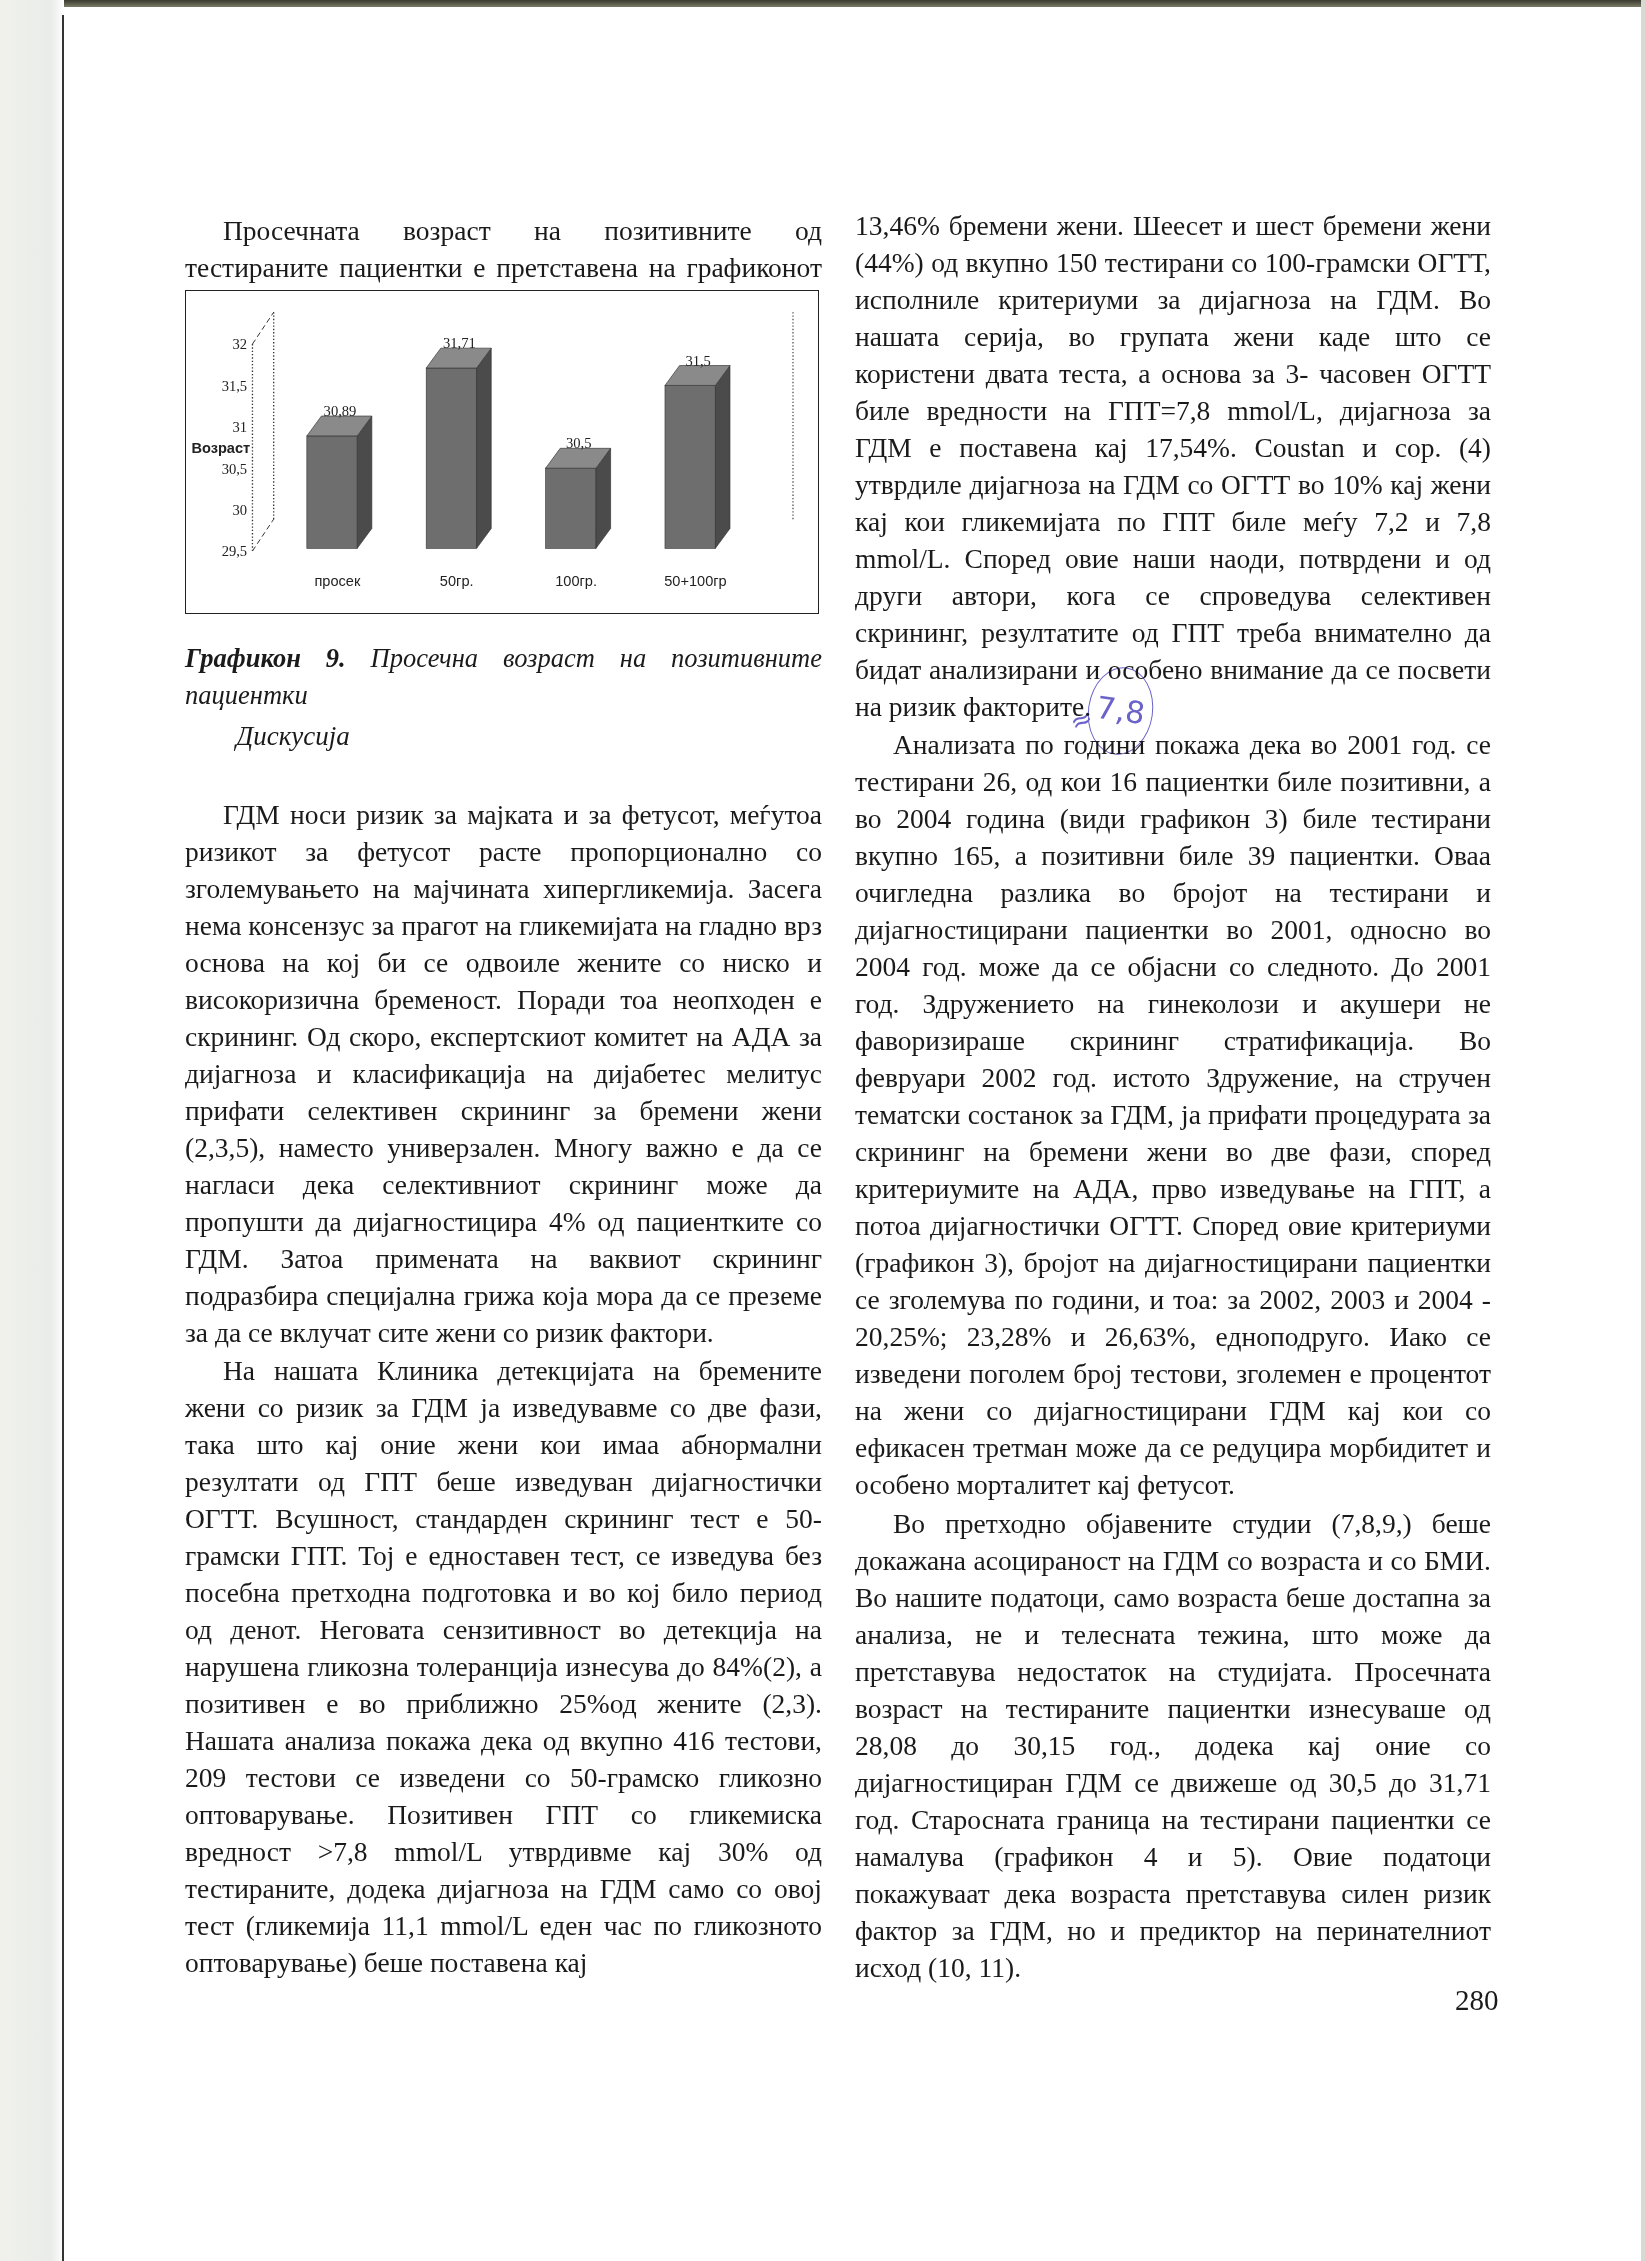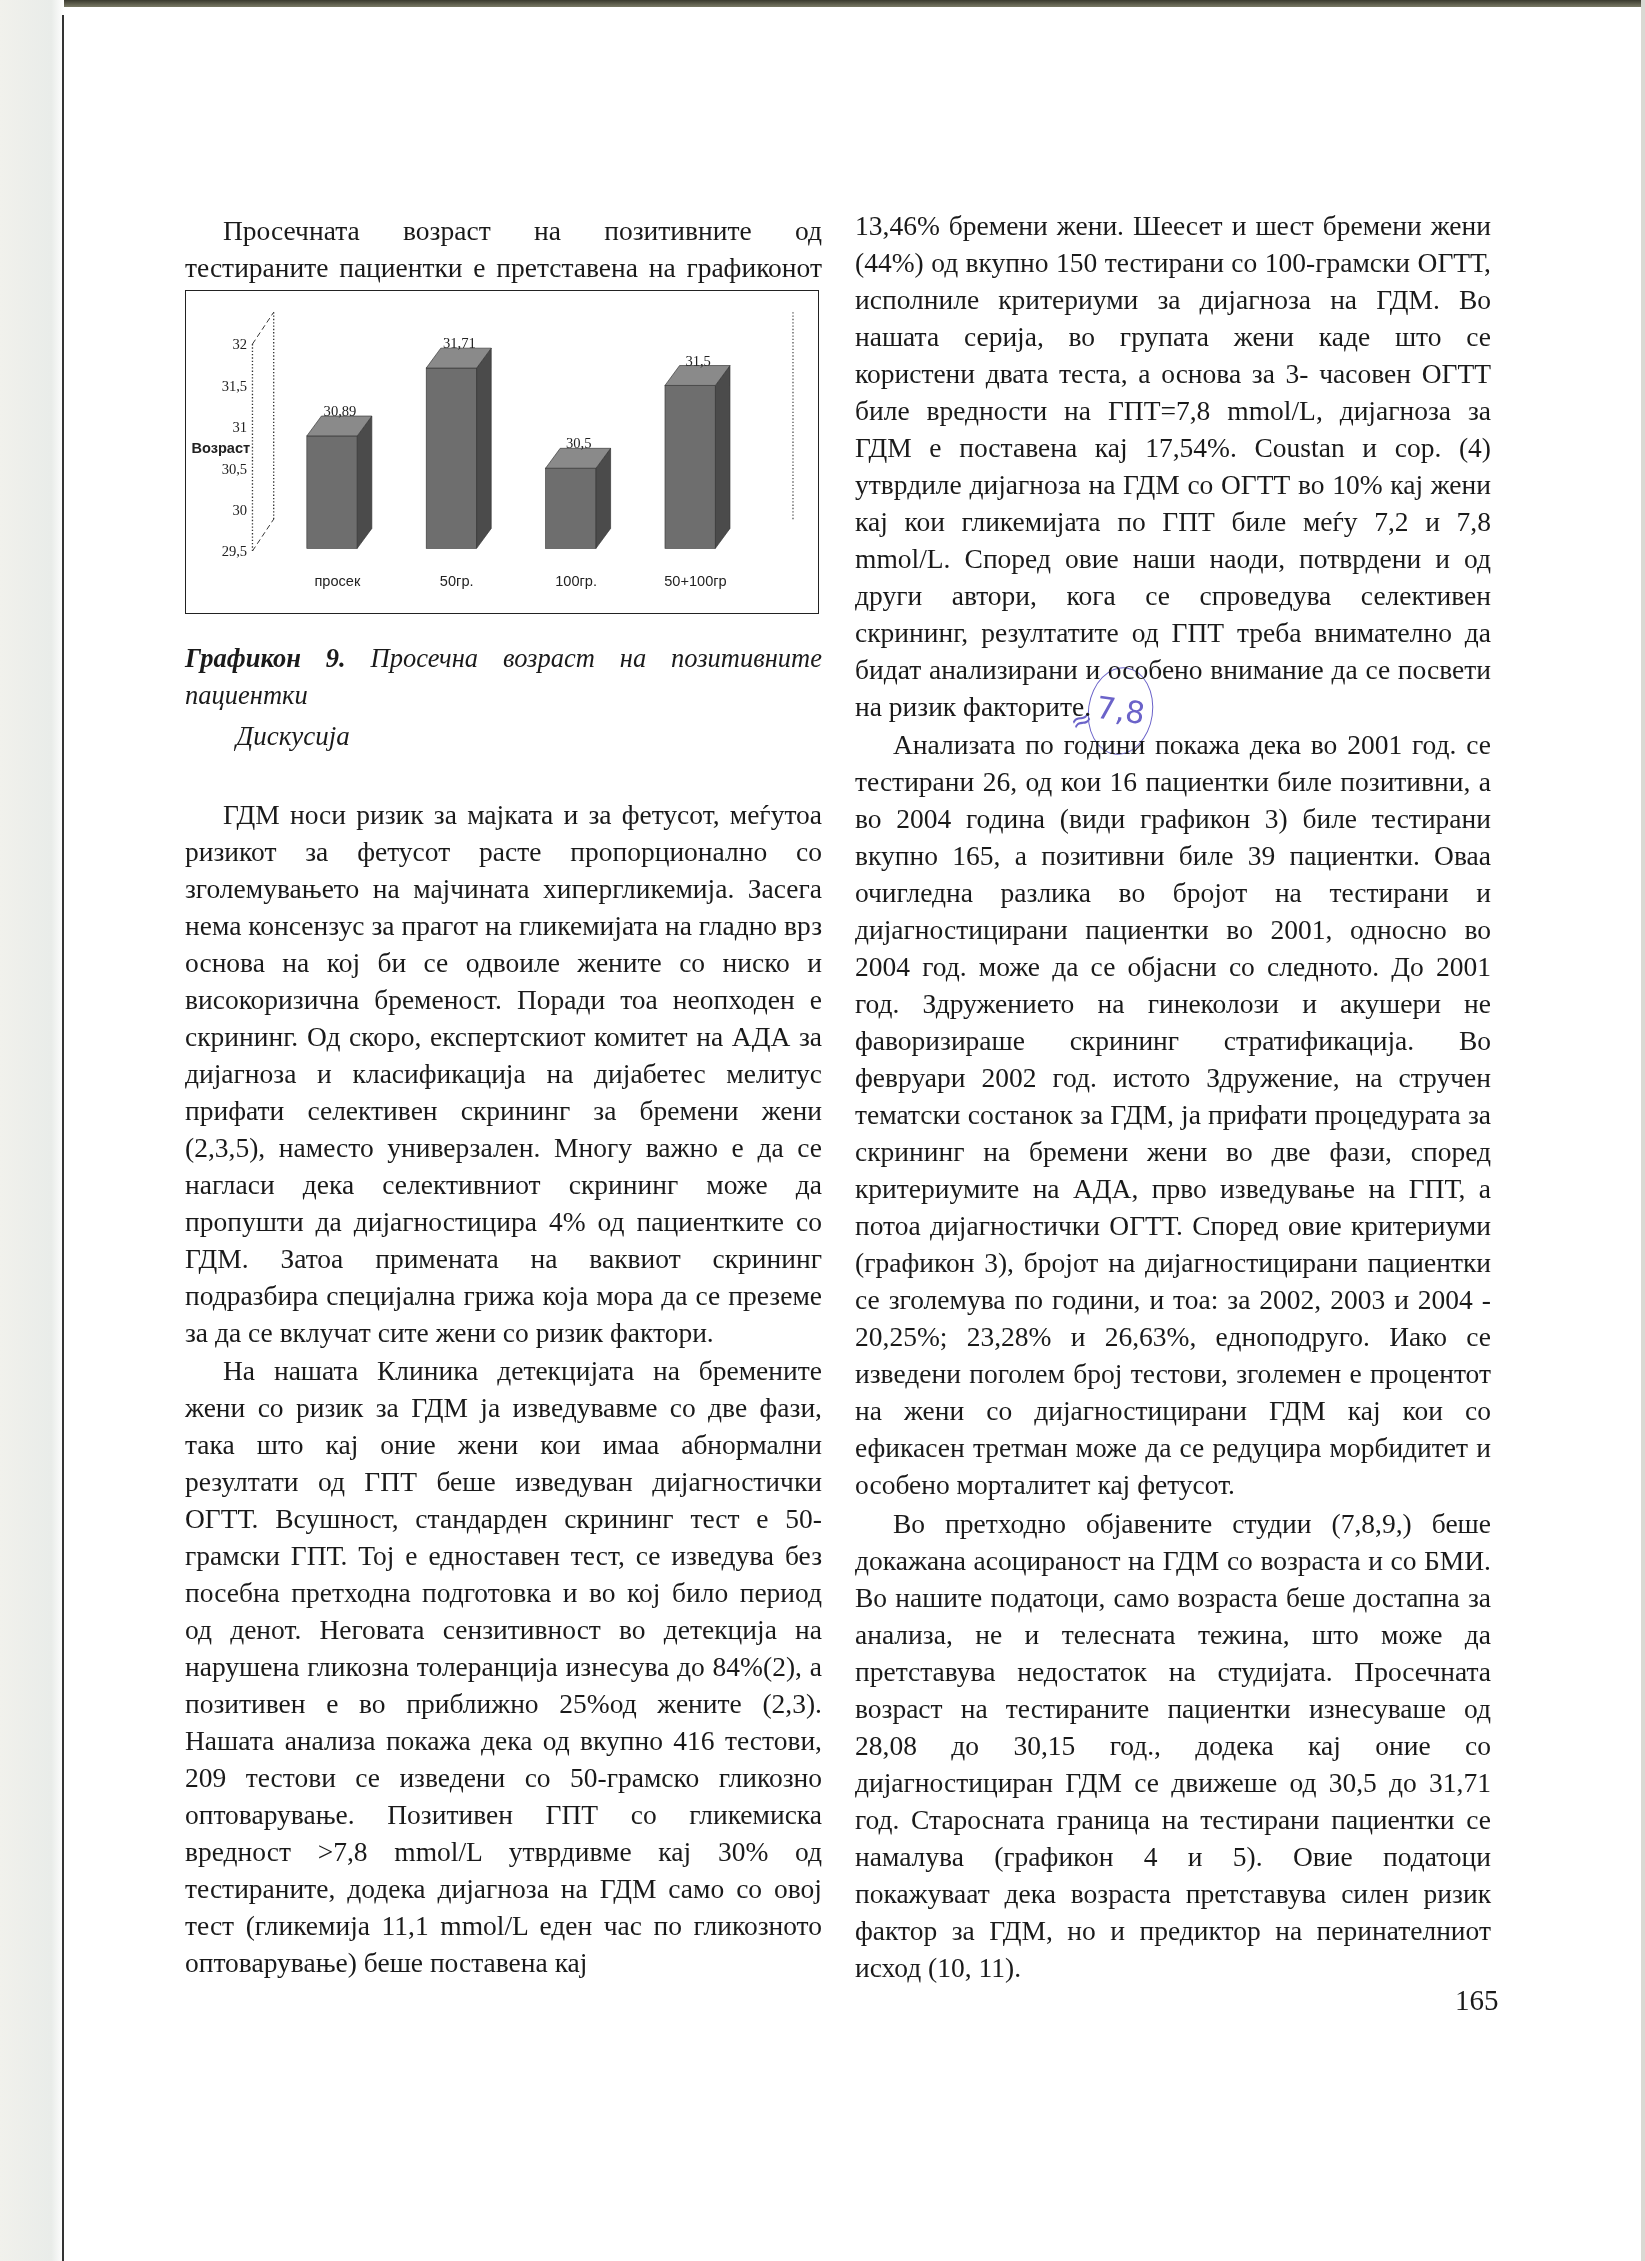--- a/index.html
+++ b/index.html
@@ -111,14 +111,14 @@
   <p class="ind">ГДМ носи ризик за мајката и за фетусот, меѓутоа ризикот за фетусот расте пропорционално со зголемувањето на мајчината хипергликемија. Засега нема консензус за прагот на гликемијата на гладно врз основа на кој би се одвоиле жените со ниско и високоризична бременост. Поради тоа неопходен е скрининг. Од скоро, експертскиот комитет на АДА за дијагноза и класификација на дијабетес мелитус прифати селективен скрининг за бремени жени (2,3,5), наместо универзален. Многу важно е да се нагласи дека селективниот скрининг може да пропушти  да дијагностицира 4% од пациентките со ГДМ. Затоа примената на ваквиот скрининг подразбира специјална грижа која мора да се преземе за да се вклучат сите жени со ризик фактори.</p>
   <p class="ind">На нашата Клиника детекцијата на бремените жени со ризик за ГДМ ја изведувавме со две фази, така што кај оние жени кои имаа абнормални резултати од ГПТ беше изведуван дијагностички ОГТТ. Всушност, стандарден скрининг тест е 50-грамски ГПТ. Тој е едноставен тест, се изведува без посебна претходна подготовка и во кој било период од денот. Неговата сензитивност во детекција на нарушена гликозна толеранција изнесува до 84%(2), а позитивен е во приближно 25%од жените (2,3). Нашата анализа покажа дека од вкупно 416 тестови, 209 тестови се изведени со 50-грамско гликозно оптоварување. Позитивен ГПТ со гликемиска вредност &gt;7,8 mmol/L утврдивме кај 30% од тестираните, додека дијагноза на ГДМ само со овој тест (гликемија  11,1 mmol/L еден час по гликозното оптоварување) беше поставена кај</p>
 </div>
 
 <div class="col col-right">
   <p>13,46% бремени жени. Шеесет и шест бремени жени (44%) од вкупно 150 тестирани со 100-грамски ОГТТ, исполниле критериуми за дијагноза на ГДМ. Во нашата серија, во групата жени каде што се користени двата теста, а основа за 3- часовен ОГТТ биле вредности на ГПТ=7,8 mmol/L, дијагноза за ГДМ е поставена кај 17,54%. Coustan и сор. (4) утврдиле дијагноза на ГДМ со ОГТТ во 10% кај жени кај кои гликемијата по ГПТ биле меѓу 7,2 и 7,8 mmol/L. Според овие наши наоди, потврдени и од други автори, кога се спроведува селективен скрининг, резултатите од ГПТ треба внимателно да бидат анализирани и особено внимание да се посвети на ризик факторите.</p>
   <p class="ind">Анализата по години покажа дека во 2001 год. се тестирани 26, од кои 16 пациентки биле позитивни, а во 2004 година (види графикон 3) биле тестирани вкупно 165, а позитивни биле 39 пациентки. Оваа очигледна разлика во бројот на тестирани и дијагностицирани пациентки во 2001, односно во 2004 год. може да се објасни со следното. До 2001 год. Здружението на гинеколози и акушери не фаворизираше скрининг стратификација. Во февруари 2002 год. истото Здружение, на стручен тематски состанок за ГДМ, ја прифати процедурата за скрининг на бремени жени во две фази, според критериумите на АДА, прво изведување на ГПТ, а потоа дијагностички ОГТТ. Според овие критериуми (графикон 3), бројот на дијагностицирани пациентки се зголемува по години, и тоа: за 2002, 2003 и 2004 - 20,25%; 23,28% и 26,63%, еднoподруго. Иако се изведени поголем број тестови, зголемен е процентот на жени со дијагностицирани ГДМ кај кои со ефикасен третман може да се редуцира морбидитет и особено морталитет кај фетусот.</p>
   <p class="ind">Во претходно објавените студии (7,8,9,) беше докажана асоцираност на ГДМ со возраста и со БМИ. Во нашите податоци, само возраста беше достапна за анализа, не и телесната тежина, што може да претставува недостаток на студијата. Просечната возраст на тестираните пациентки изнесуваше од 28,08 до 30,15 год., додека кај оние со дијагностициран ГДМ се движеше од 30,5 до 31,71 год. Старосната граница на тестирани пациентки се намалува (графикон 4 и 5). Овие податоци покажуваат дека возраста претставува силен ризик фактор за ГДМ, но и предиктор на перинателниот исход (10, 11).</p>
 </div>
 
-<div class="page-number">165</div>
+<div class="page-number">280</div>
 
 
 </body></html>

